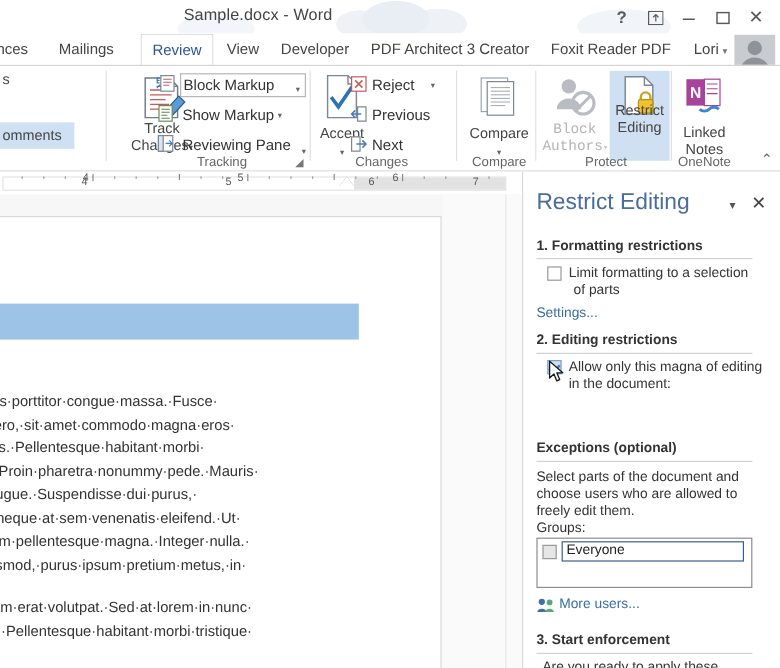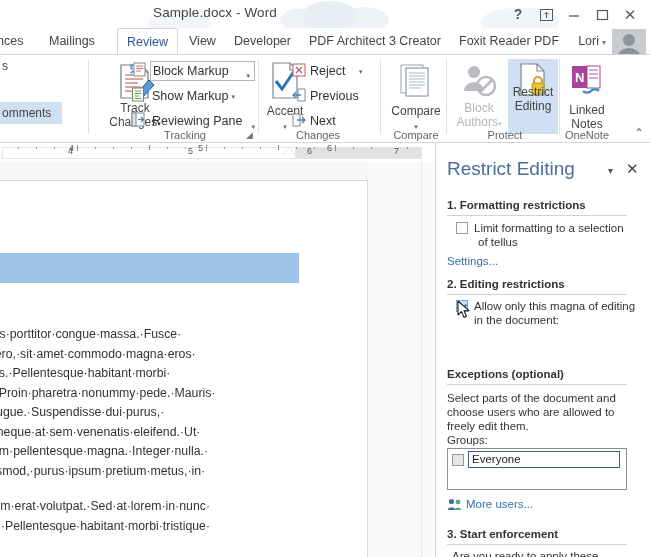--- a/index.html
+++ b/index.html
@@ -93,21 +93,21 @@
   #btn-accept .car{position:absolute;left:0;bottom:3px;width:44px;font-size:7px;color:#666;}
 
   #mb-reject{left:310px;top:6px;line-height:20px;}
   #mb-prev{left:310px;top:31px;line-height:20px;}
   #mb-next{left:310px;top:56px;line-height:20px;}
 
   #btn-compare{position:absolute;left:388px;top:4px;width:56px;height:75px;text-align:center;}
   #btn-compare .cap{position:absolute;left:0;bottom:16px;width:56px;font-size:12px;color:#444;}
   #btn-compare .car{position:absolute;left:0;bottom:3px;width:56px;font-size:7px;color:#666;}
 
-  #btn-block{position:absolute;left:452px;top:4px;width:54px;height:75px;text-align:center;}
+  #btn-block{position:absolute;left:452px;top:4px;width:54px;height:75px;text-align:center;font-family:Liberation Mono, monospace;}
   #btn-block .cap{position:absolute;left:0;bottom:3px;width:54px;font-size:12px;color:#b4b4b4;line-height:14px;}
   #btn-block .car{font-size:7px;color:#c4c4c4;}
 
   #btn-restrict{position:absolute;left:508px;top:4px;width:50px;height:75px;text-align:center;background:#cfe0f3;}
   #btn-restrict .cap{position:absolute;left:0;bottom:21px;width:50px;font-size:12px;color:#444;line-height:14px;}
 
   #btn-onenote{position:absolute;left:562px;top:4px;width:50px;height:75px;text-align:center;}
   #btn-onenote .cap{position:absolute;left:0;bottom:3px;width:50px;font-size:12px;color:#444;line-height:14px;}
 
   #collapse{position:absolute;right:6px;bottom:2px;font-size:12px;color:#666;}
@@ -465,21 +465,21 @@
   <div id="pane-title">Restrict Editing</div>
   <div id="pane-car">▾</div>
   <div id="pane-close">✕</div>
 
   <div class="sect-h" style="top:56px">1. Formatting restrictions</div>
   <div class="sect-rule" style="left:11px;top:72px;width:180px"></div>
 
   <div class="cb" style="left:20px;top:79px"></div>
   <div class="ptxt" style="left:38px;top:78px;width:160px">
     <span>Limit formatting to a selection</span><br>
-    <span style="margin-left:4px">of tellus</span>
+    <span style="margin-left:4px">of parts</span>
   </div>
 
   <div class="plink" style="left:11px;top:112px">Settings...</div>
 
   <div class="sect-h" style="top:135px">2. Editing restrictions</div>
   <div class="sect-rule" style="left:11px;top:151px;width:180px"></div>
 
   <div class="cb checked" style="left:20px;top:157px"></div>
   <div class="ptxt" style="left:38px;top:156px;width:170px">
     <span>Allow only this magna of editing</span><br>

